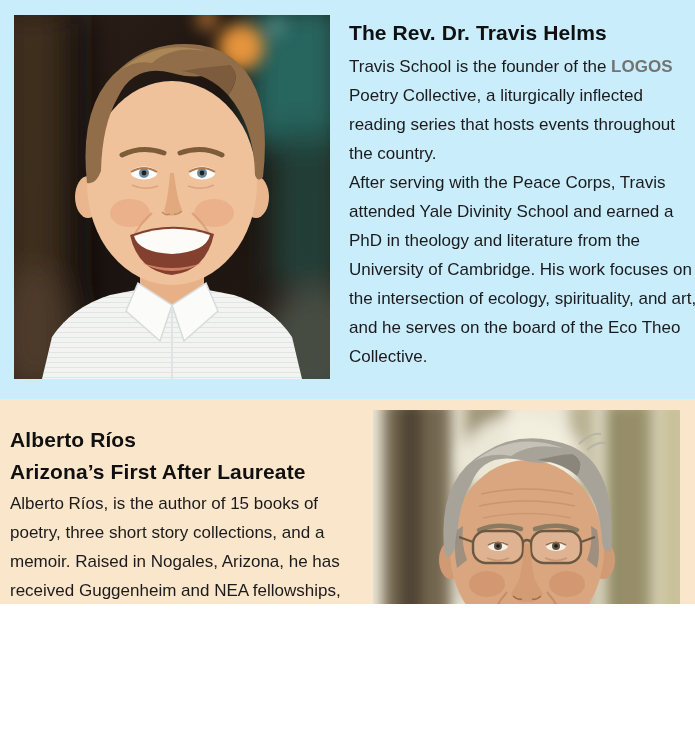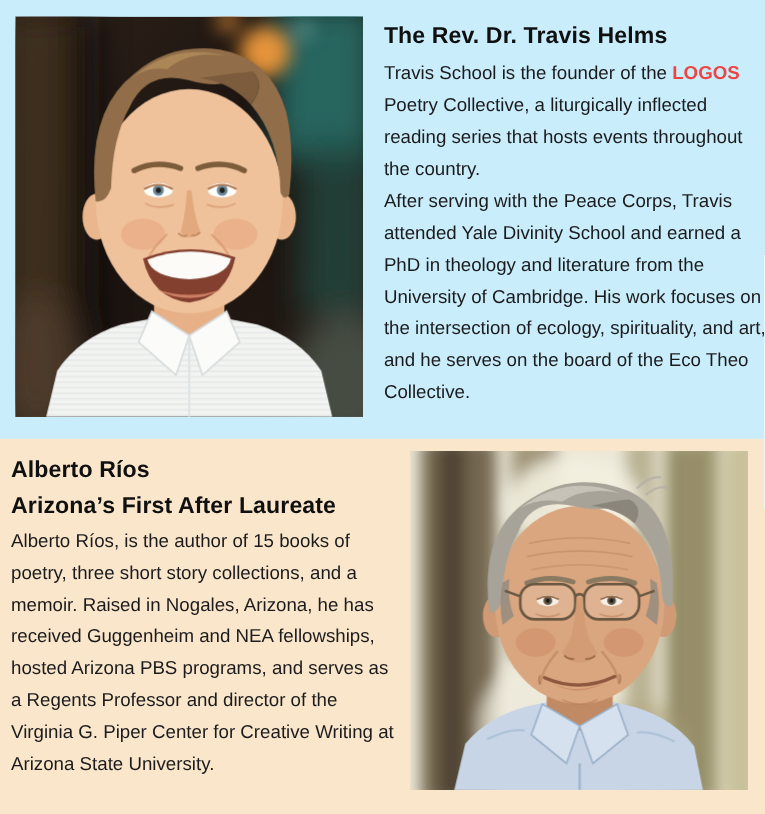--- a/index.html
+++ b/index.html
@@ -1,49 +1,49 @@
 <!DOCTYPE html>
 <html><head>
 <meta charset="utf-8">
 <style>
   html,body{margin:0;padding:0;}
   .canvas{
     position:relative;
-    width:695px;height:740px;
+    width:695px;height:604px;
     overflow:hidden;
     background:#ffffff;
     font-family:"Liberation Sans","DejaVu Sans",sans-serif;
   }
   .panel{position:absolute;left:0;width:695px;}
   .panel-blue{top:0;height:399px;background:#c9edfa;}
   .panel-peach{top:399px;height:341px;background:#fae6ca;}
   .photo{position:absolute;margin:0;padding:0;overflow:hidden;}
   .photo svg{display:block;width:100%;height:100%;}
   .photo-travis{left:14px;top:15px;width:316px;height:364px;}
   .photo-rios{left:373px;top:410px;width:307px;height:308px;}
   .bio{position:absolute;color:#151515;}
   .bio-travis{left:349px;top:17px;width:348px;}
-  .bio-rios{left:10px;top:412px;width:352px;}
+  .bio-rios{left:10px;top:424px;width:352px;}
   .bio h2{
     margin:0;
     font-size:21px;
     line-height:31px;
     font-weight:bold;
     color:#101010;
     letter-spacing:0.1px;
   }
   .bio .name-heading{margin-bottom:4px;}
   .bio-rios h2{margin-bottom:1px;}
   .bio p{
     margin:0;
     font-size:17px;
     line-height:29px;
     color:#1b1b1d;
   }
-  .bio p strong{font-weight:bold;color:#ef4444;}
+  .bio p strong{font-weight:bold;color:#737373;}
   .bio-rios p{margin-top:2px;}
 </style>
 </head>
 <body>
 
 <div class="canvas">
 
   <div class="panel panel-blue"></div>
 
   <div class="panel panel-peach"></div>

